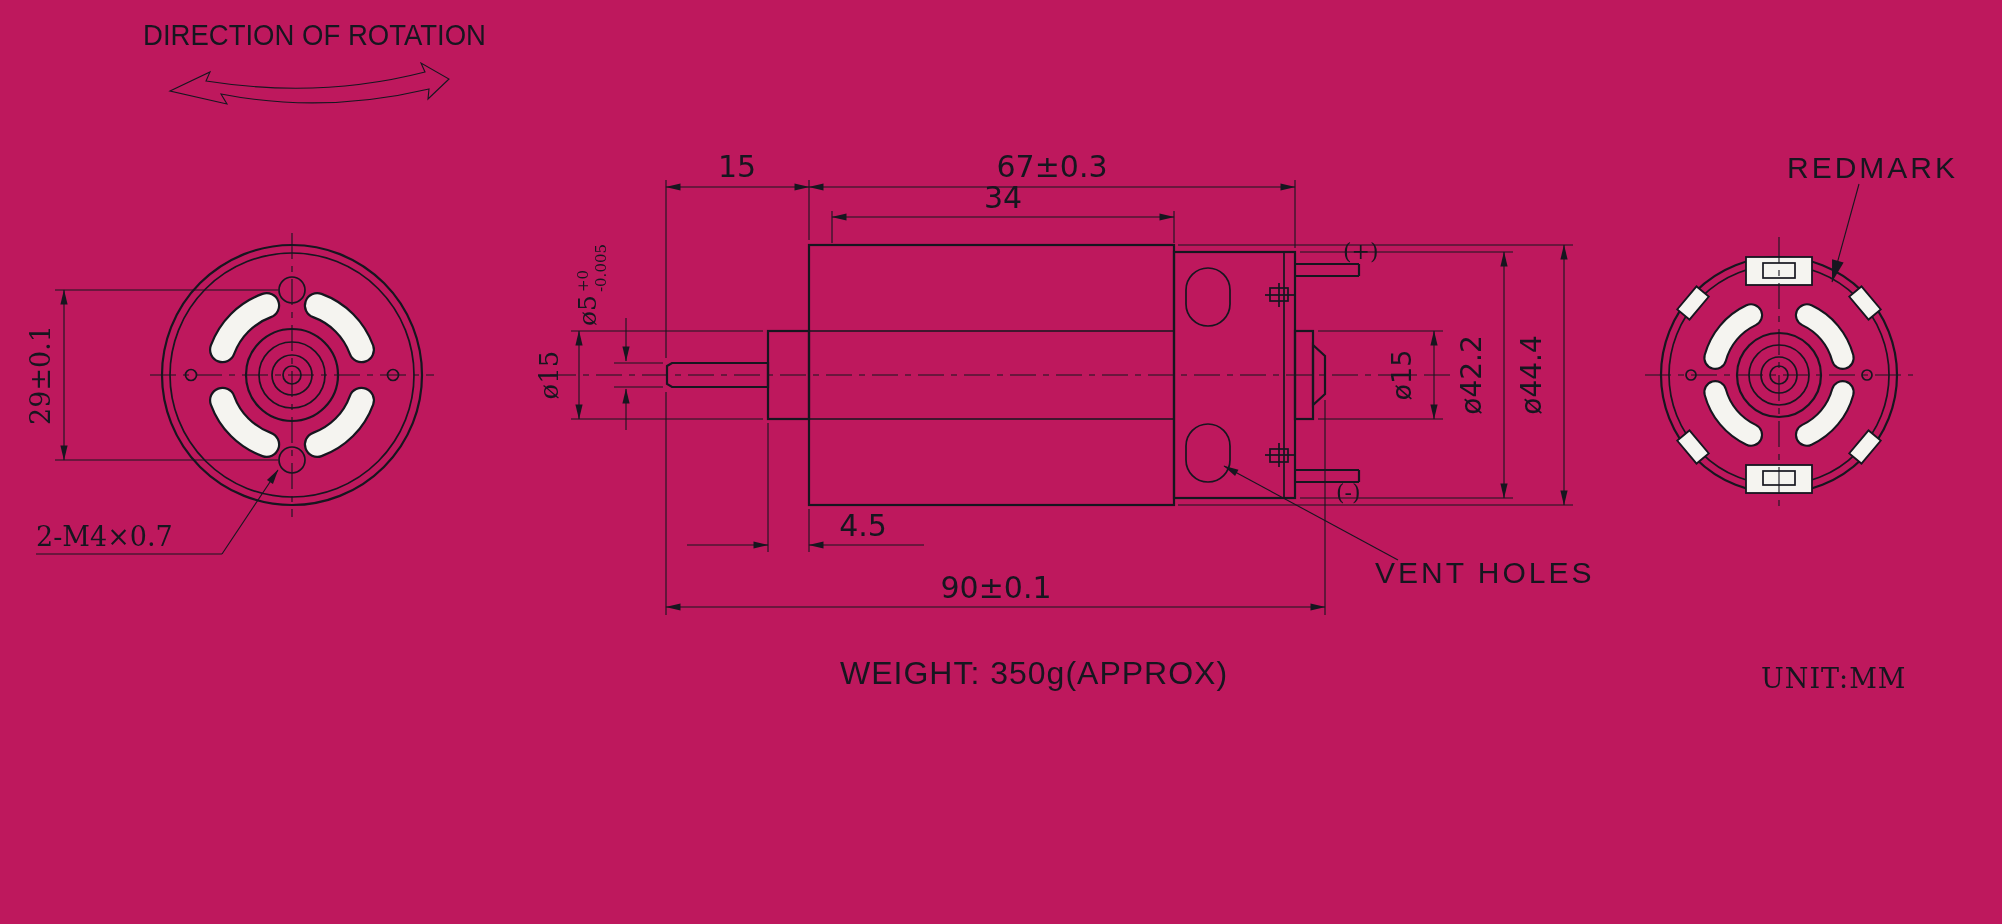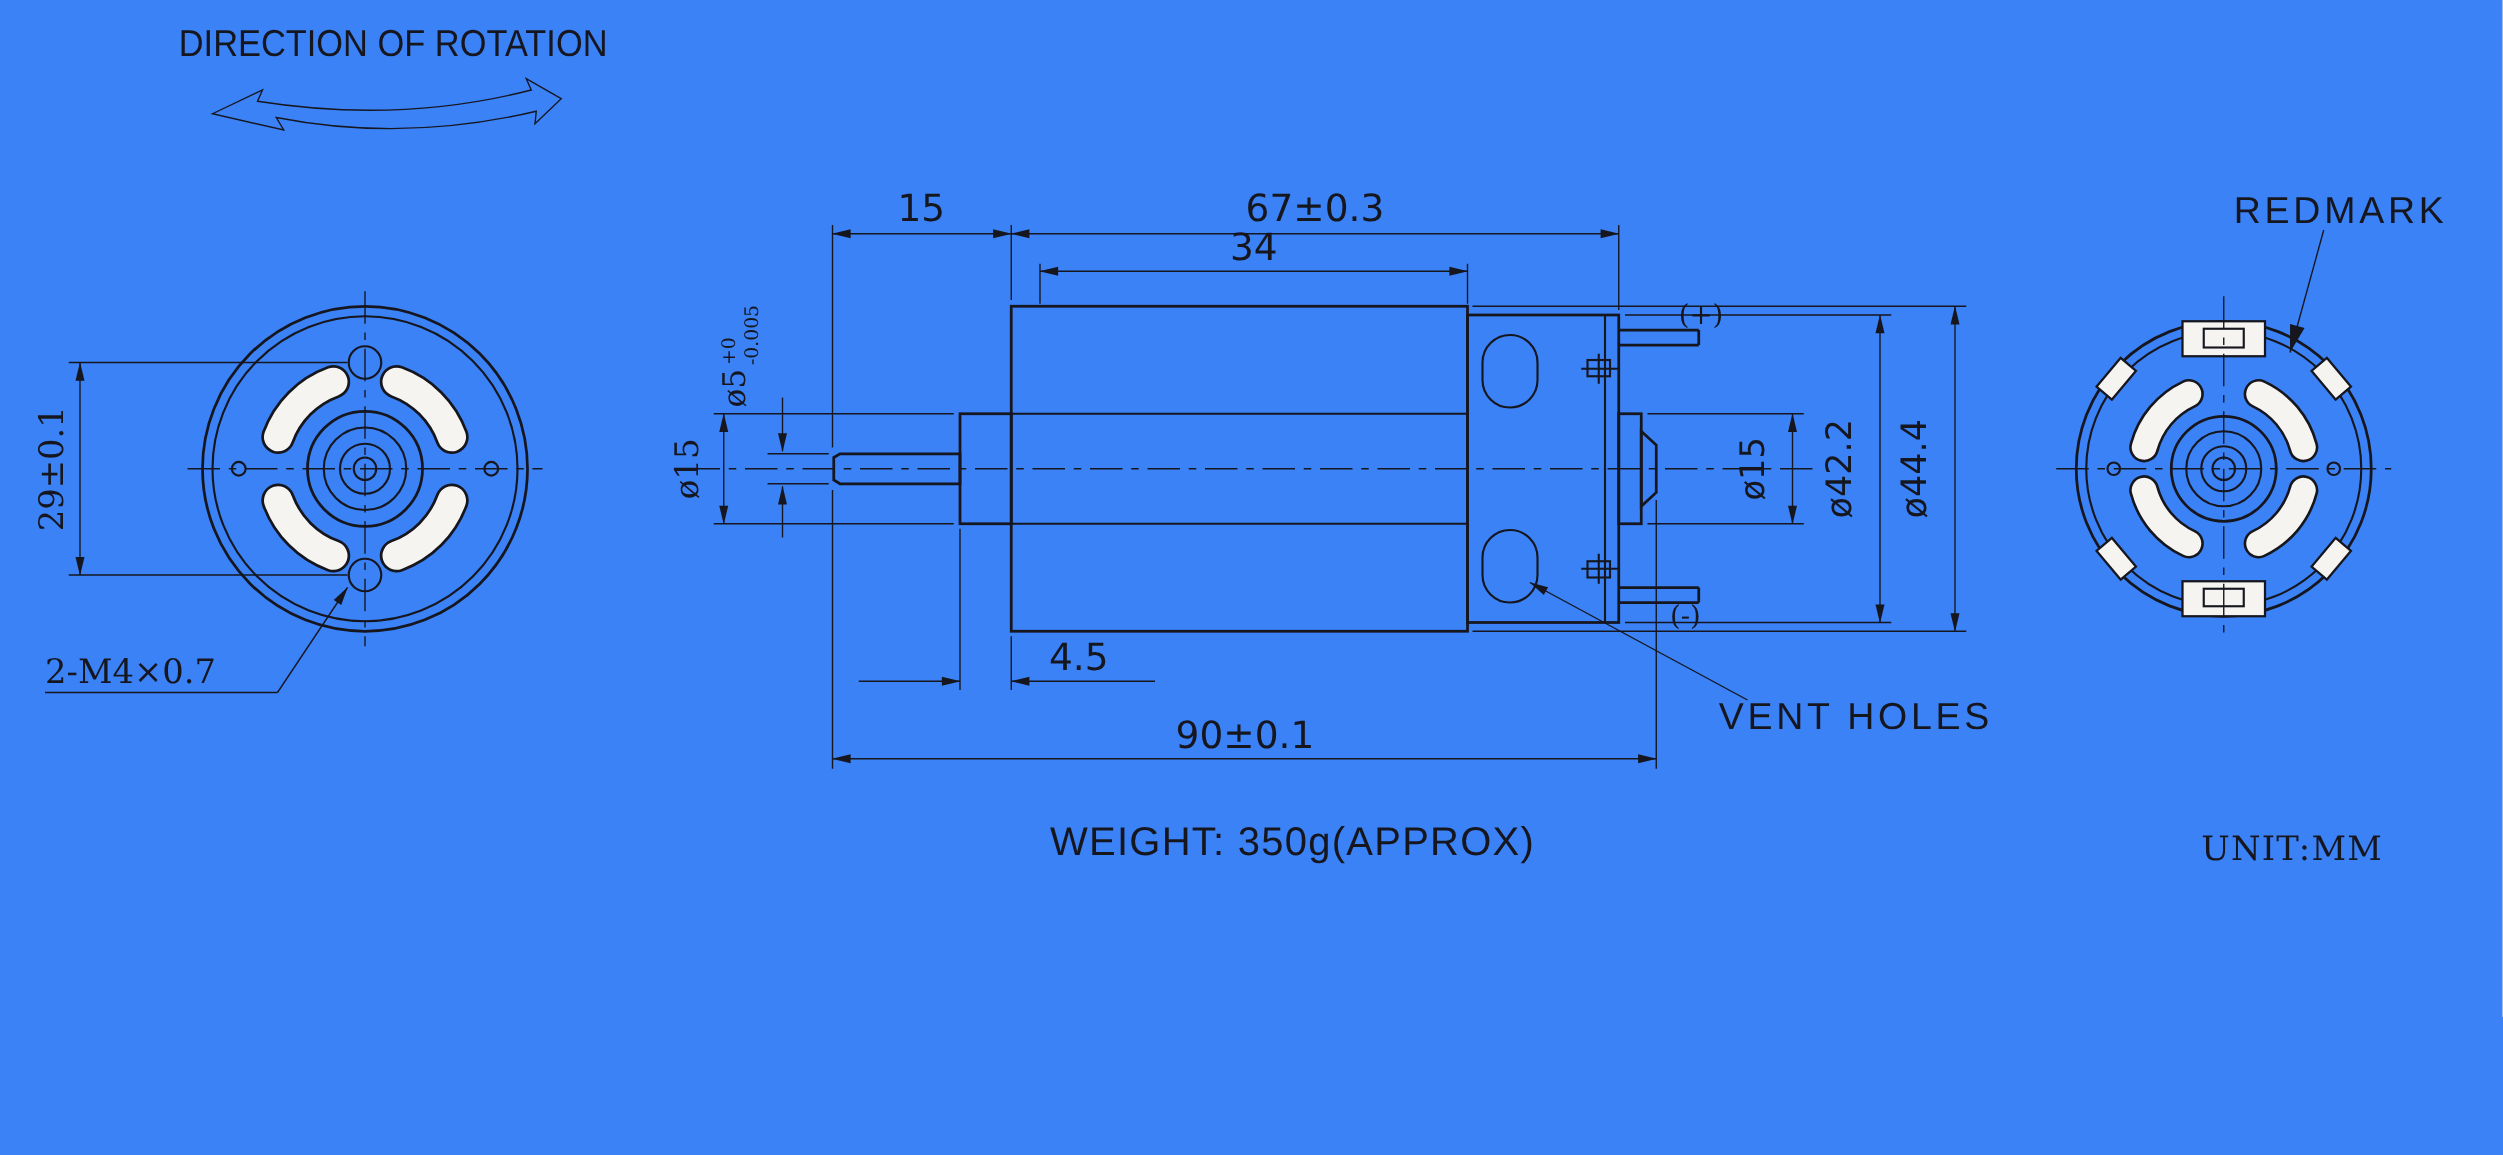--- a/index.html
+++ b/index.html
@@ -1,16 +1,16 @@
 <!DOCTYPE html>
 <html><head>
 <meta charset="utf-8">
 <style>
   html,body{margin:0;padding:0;background:#e9e9e9}
-  .stage{position:relative;width:2002px;height:924px;background:#3b82f6;overflow:hidden}
+  .stage{position:relative;width:2002px;height:924px;background:#be185d;overflow:hidden}
   svg{display:block}
   .ol{stroke:#16161f;fill:none;stroke-width:2.2;stroke-linejoin:miter}
   .om{stroke:#16161f;fill:none;stroke-width:1.7}
   .dl{stroke:#16161f;fill:none;stroke-width:1.1}
   .cl{stroke:#16161f;fill:none;stroke-width:1.1;stroke-dasharray:26 7 6 7}
   .slotF-o{stroke:#16161f;fill:none;stroke-width:27;stroke-linecap:round}
   .slotF-i{stroke:#f5f4f0;fill:none;stroke-width:22.6;stroke-linecap:round}
   .slotR-o{stroke:#16161f;fill:none;stroke-width:24;stroke-linecap:round}
   .slotR-i{stroke:#f5f4f0;fill:none;stroke-width:19.8;stroke-linecap:round}
   .tab{fill:#f5f4f0;stroke:#16161f;stroke-width:1.8}

